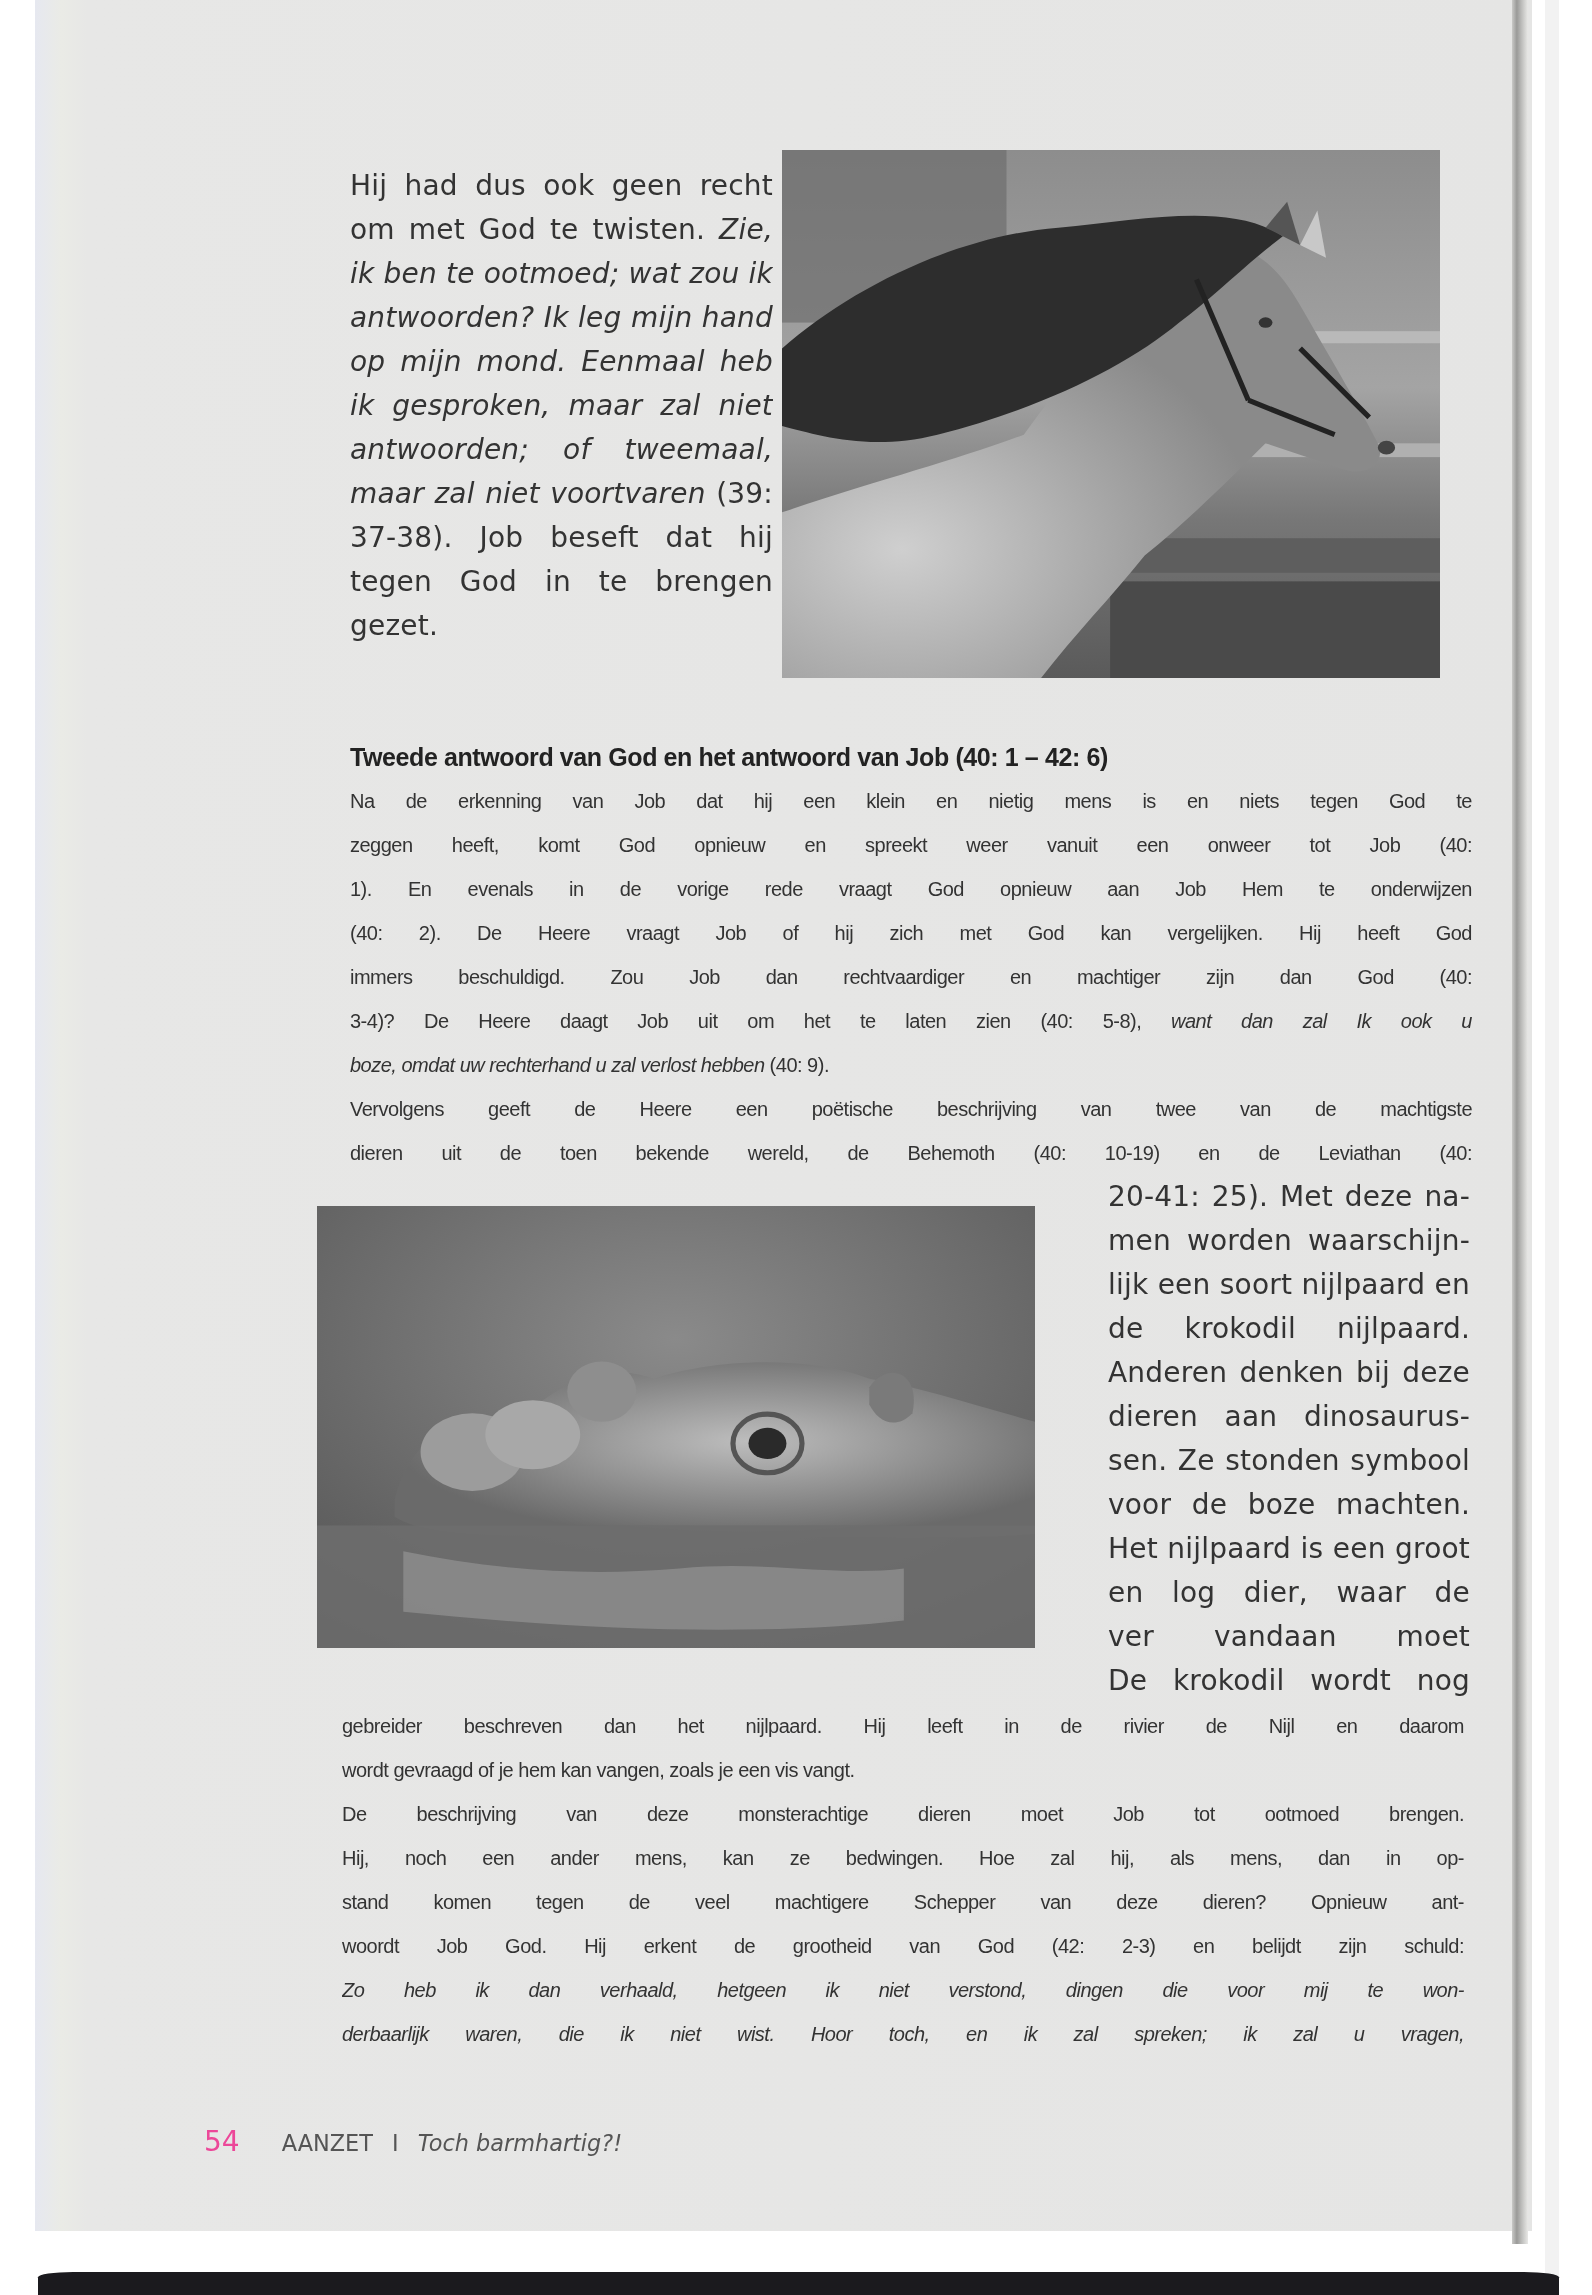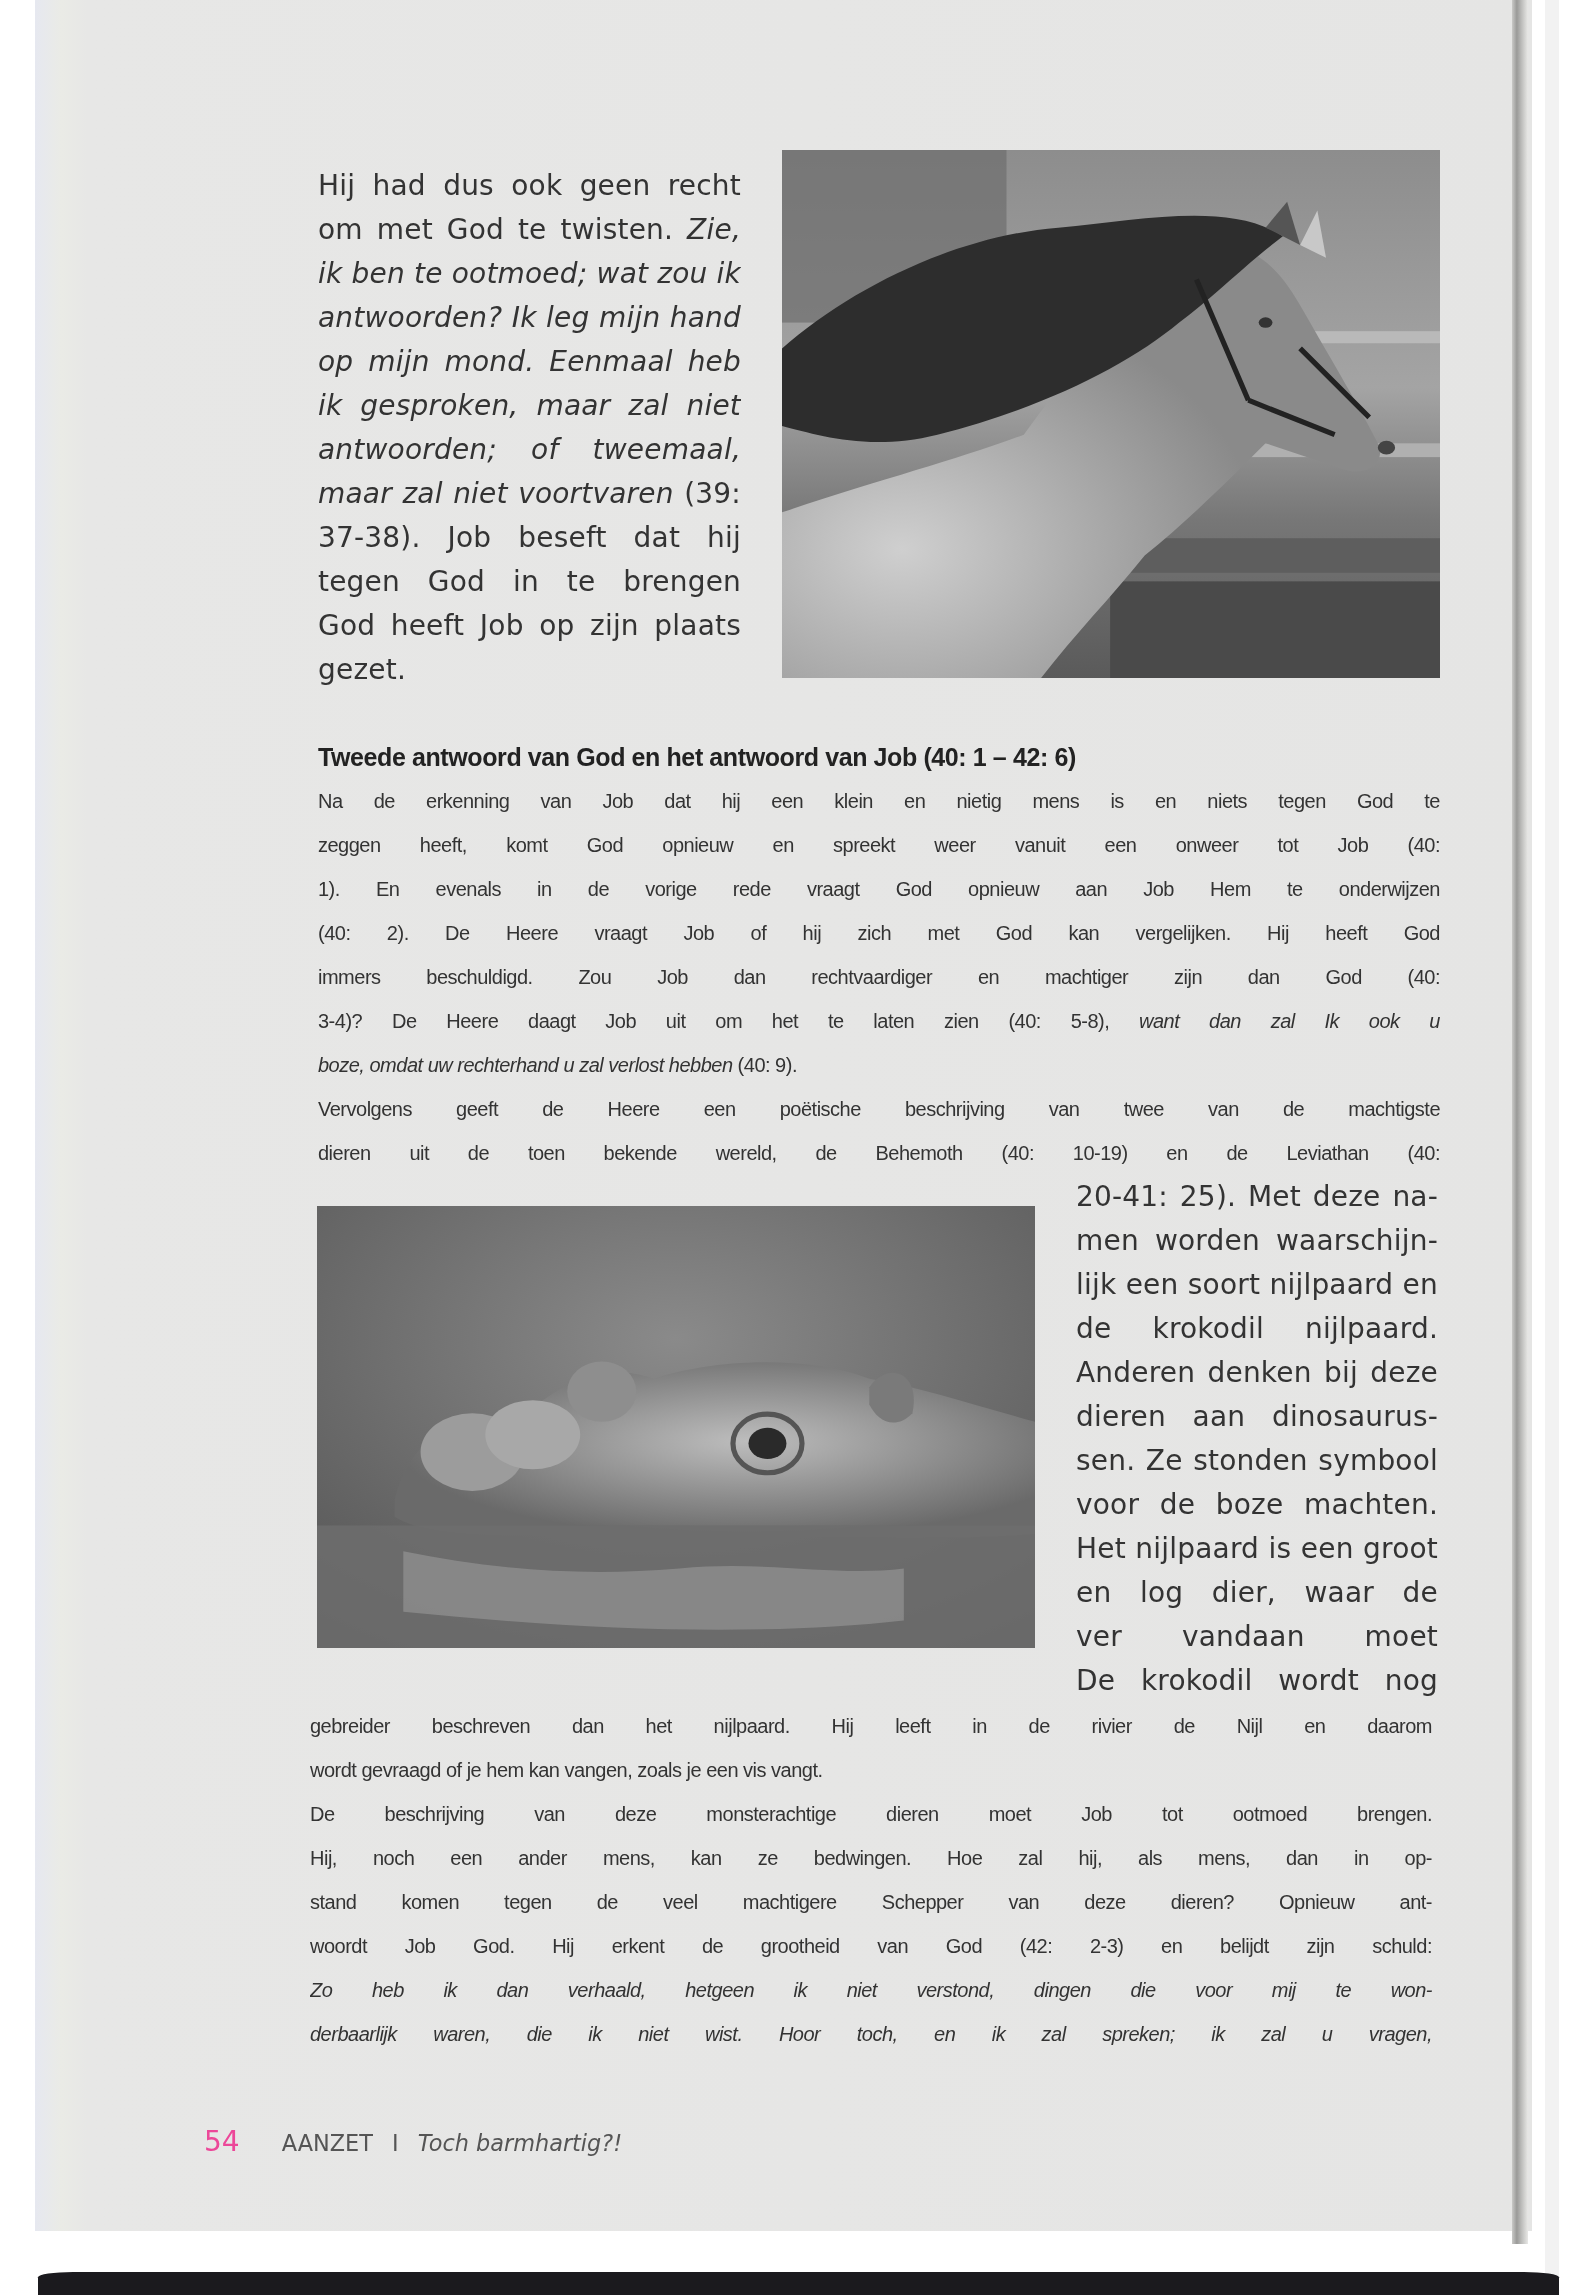--- a/index.html
+++ b/index.html
@@ -19,20 +19,21 @@
   }
   .edge-right { position: absolute; left: 1545px; top: 0; width: 14px; height: 2278px; background: #f2f2f2; }
   .bottom-band {
     position: absolute; left: 38px; top: 2272px; width: 1521px; height: 23px;
     background: #1b1a1e;
     border-top-left-radius: 35px 5.2px; border-top-right-radius: 35px 5.2px;
   }
   .text {
     position: absolute; font-size: 28px; line-height: 44px; color: #333;
     letter-spacing: 0.2px;
+    margin-left: 32px;
   }
   .just { text-align: justify; text-align-last: justify; }
   .line { display: block; white-space: nowrap; }
   .jl { display: block; text-align: justify; text-align-last: justify; white-space: normal; height: 44px; overflow: hidden; }
   em, .it { font-style: italic; }
   .cond { font-family: "Liberation Sans", sans-serif; font-size: 20px; letter-spacing: -0.5px; }
   .heading { font-family: "Liberation Sans", sans-serif; font-weight: bold; font-size: 25px; letter-spacing: -0.4px; color: #222; }
   .photo {
     position: absolute; overflow: hidden;
   }
@@ -56,21 +57,20 @@
     <span class="jl"><span>Hij had dus ook geen recht</span></span>
     <span class="jl"><span>om met God te twisten. </span><span class="it">Zie,</span></span>
     <span class="jl"><span class="it">ik ben te ootmoed; wat zou ik U</span></span>
     <span class="jl"><span class="it">antwoorden? Ik leg mijn hand</span></span>
     <span class="jl"><span class="it">op mijn mond. Eenmaal heb</span></span>
     <span class="jl"><span class="it">ik gesproken, maar zal niet</span></span>
     <span class="jl"><span class="it">antwoorden; of tweemaal,</span></span>
     <span class="jl"><span class="it">maar zal niet voortvaren</span><span> (39:</span></span>
     <span class="jl"><span>37-38). Job beseft dat hij niets</span></span>
     <span class="jl"><span>tegen God in te brengen heeft.</span></span>
-    <span class="jl"><span>God heeft Job op zijn plaats</span></span>
     <span class="line"><span>gezet.</span></span>
   </div>
 
 <div class="photo" style="left:782px; top:150px; width:658px; height:528px;">
   <svg viewBox="0 0 762 612" preserveAspectRatio="none">
     <defs>
       <linearGradient id="hbg" x1="0" y1="0" x2="0" y2="1">
         <stop offset="0" stop-color="#8d8d8d"></stop>
         <stop offset="0.45" stop-color="#a4a4a4"></stop>
         <stop offset="0.7" stop-color="#777"></stop>

